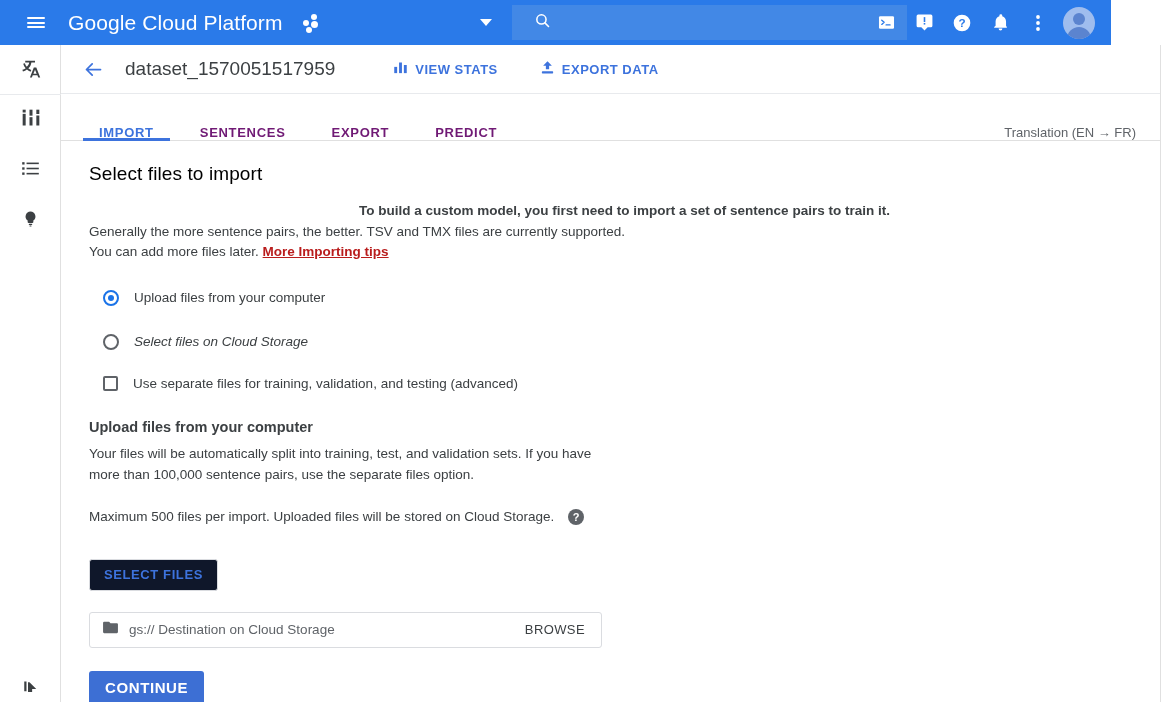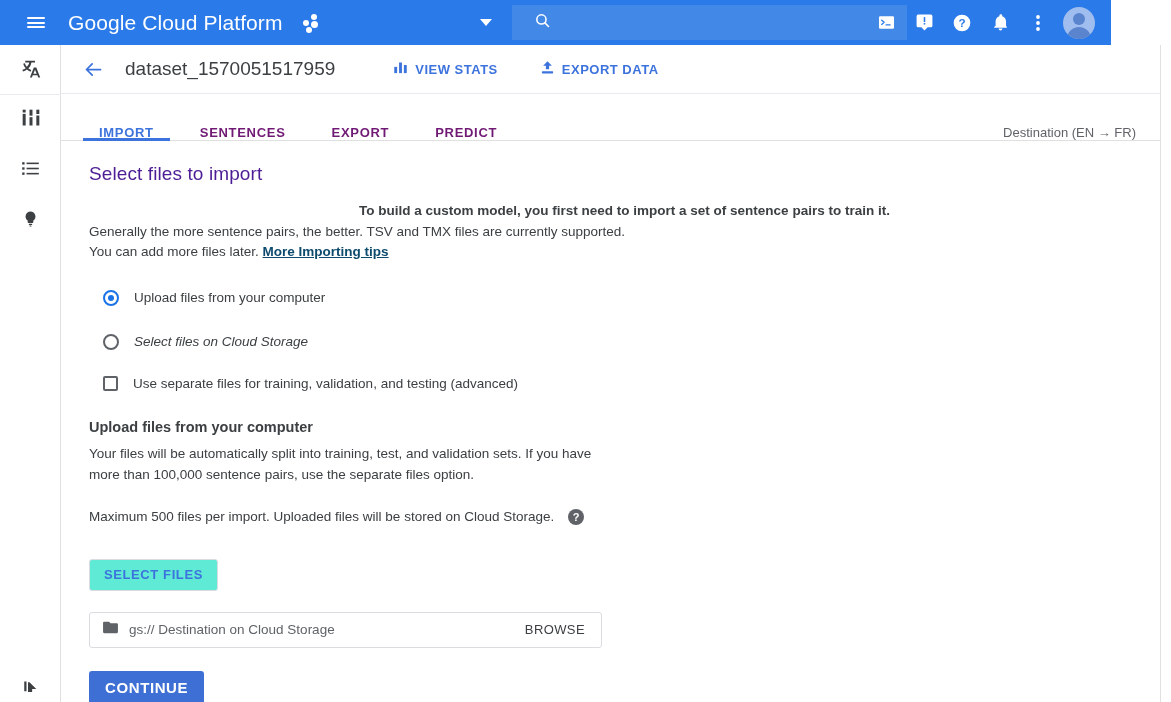--- a/index.html
+++ b/index.html
@@ -123,25 +123,25 @@
   .tab.t3 { margin-left: 14px; }
   .tab.t4 { margin-left: 14px; }
   .lang-pair {
     margin-left: auto; display: flex; align-items: center; padding-right: 24px;
     font-size: 13px; color: #5f6368;
   }
 
   
   .content { padding: 22px 0 0 28px; }
   h1.sec-title {
-    font-size: 19px; font-weight: 400; color: #4c1d95; margin: 0 0 16px 0; letter-spacing: .1px;
+    font-size: 19px; font-weight: 400; color: #000000; margin: 0 0 16px 0; letter-spacing: .1px;
   }
   .lead { font-size: 13.5px; color: #3c4043; line-height: 20.5px; }
   .lead .strong { font-weight: bold; text-align: center; }
-  .lead a { color: #0c4a6e; text-decoration: underline; font-weight: bold; }
+  .lead a { color: #b91c1c; text-decoration: underline; font-weight: bold; }
 
   .opts { margin-top: 22px; }
   .opt-row { display: flex; align-items: center; height: 26px; cursor: pointer; }
   .opt-row + .opt-row { margin-top: 18px; font-style: italic; }
   .radio {
     width: 16px; height: 16px; border-radius: 50%; border: 2px solid #5f6368; margin-left: 14px;
     position: relative; flex: none;
   }
   .radio.on { border-color: #1a73e8; }
   .radio.on::after {
@@ -162,21 +162,21 @@
   .note-row { display: flex; align-items: center; margin-top: 24px; font-size: 13.5px; color: #3c4043; text-align: center; }
   .help-dot {
     width: 16px; height: 16px; border-radius: 50%; background: #5f6368; margin-left: 14px;
     color: #fff; font-size: 11px; font-weight: bold; display: flex; align-items: center;
     justify-content: center; cursor: pointer; flex: none;
   }
 
   .btn-outline {
     display: inline-flex; align-items: center; justify-content: center;
     height: 32px; padding: 0 14px; margin-top: 34px;
-    border: 1px solid #dadce0; border-radius: 3px; background: #5eead4;
+    border: 1px solid #dadce0; border-radius: 3px; background: #0f172a;
     color: #3d73dd; font-size: 13px; font-weight: bold; letter-spacing: .6px; cursor: pointer;
     font-family: "Liberation Sans", sans-serif;
   }
 
   .gs-field {
     margin-top: 21px; width: 513px; height: 36px; border: 1px solid #dadce0; border-radius: 3px;
     display: flex; align-items: center; background: #fff;
   }
   .folder-ic { margin-left: 12px; flex: none; }
   .gs-text { margin-left: 10px; font-size: 13.5px; color: #5f6368; flex: 1; }
@@ -352,21 +352,21 @@
         </span>
         <span class="lbl">EXPORT DATA</span>
       </div>
     </div>
 
     <div class="tabbar">
       <div class="tab active t1">IMPORT</div>
       <div class="tab t2">SENTENCES</div>
       <div class="tab t3">EXPORT</div>
       <div class="tab t4">PREDICT</div>
-      <div class="lang-pair">Destination (EN → FR)</div>
+      <div class="lang-pair">Translation (EN → FR)</div>
     </div>
 
     <div class="content">
       <h1 class="sec-title">Select files to import</h1>
 
       <div class="lead">
         <div class="strong">To build a custom model, you first need to import a set of sentence pairs to train it.</div>
         <div>Generally the more sentence pairs, the better. TSV and TMX files are currently supported.</div>
         <div><span>You can add more files later. </span><a href="#">More Importing tips</a></div>
       </div>

